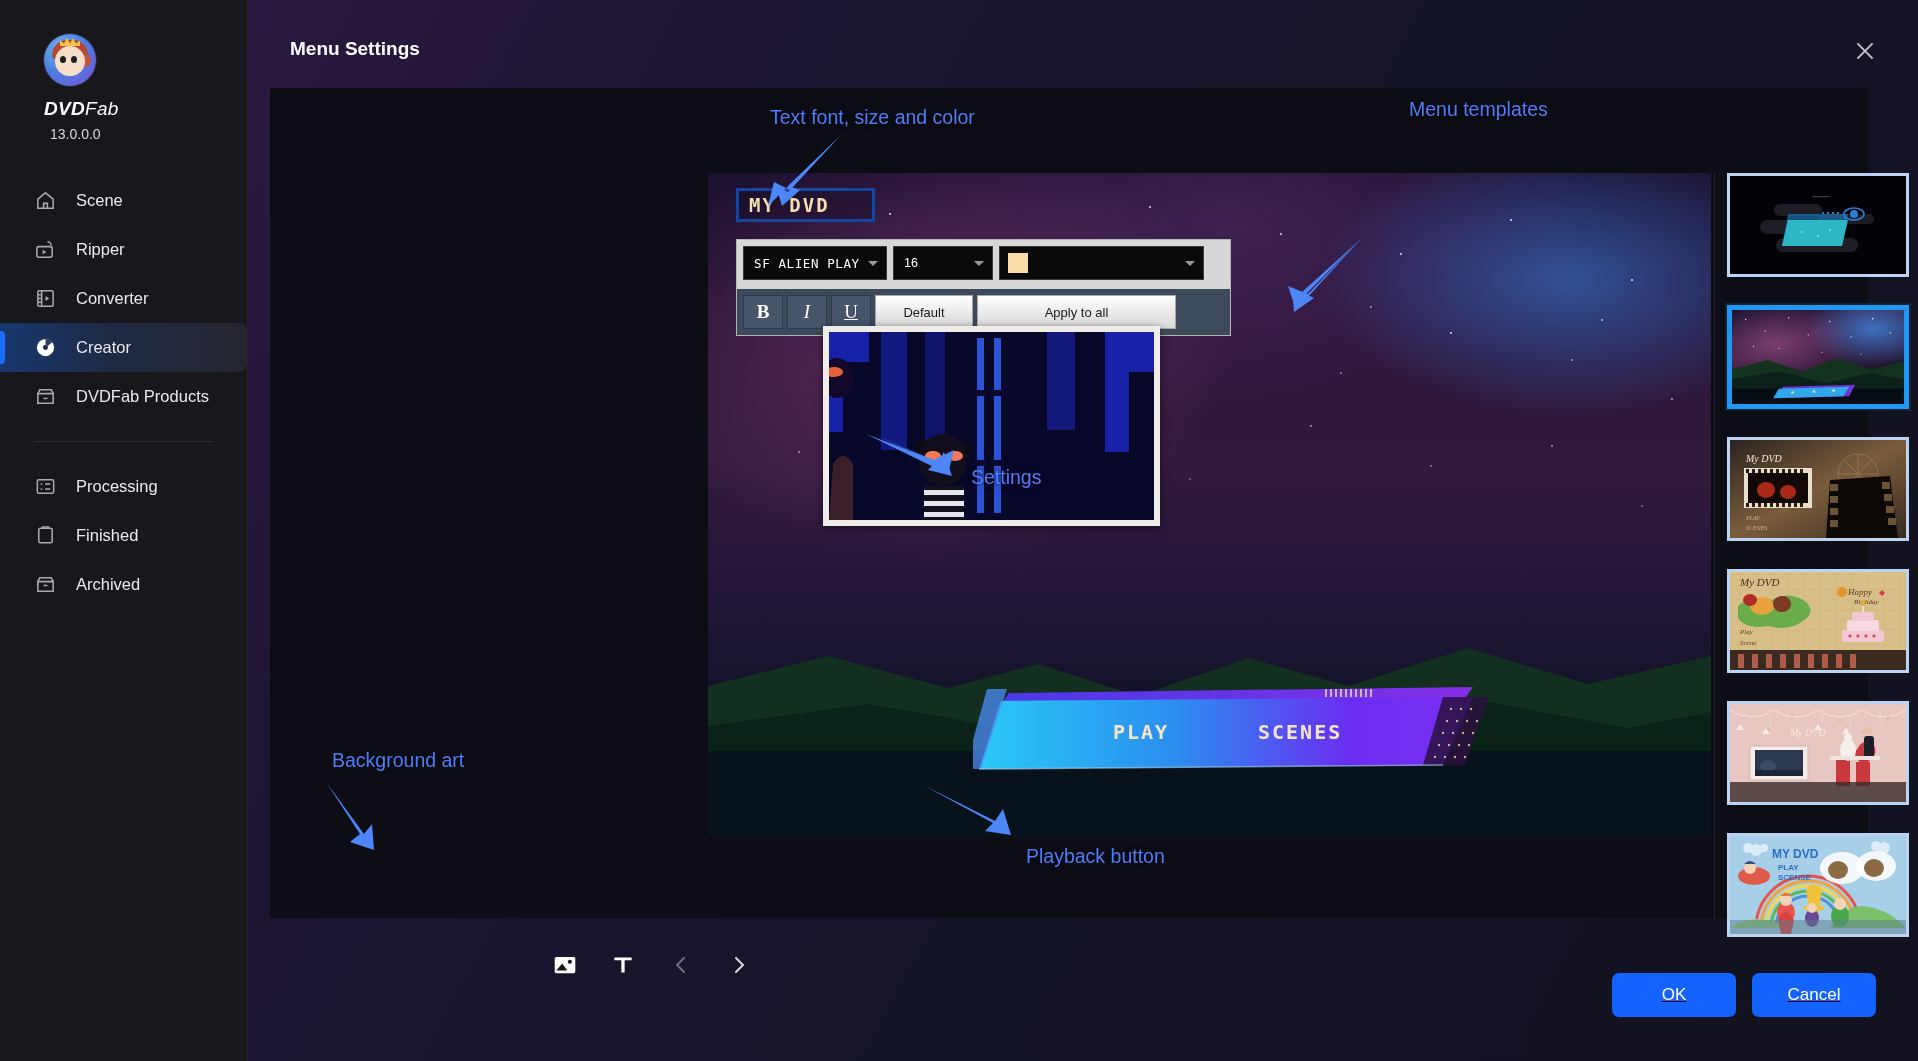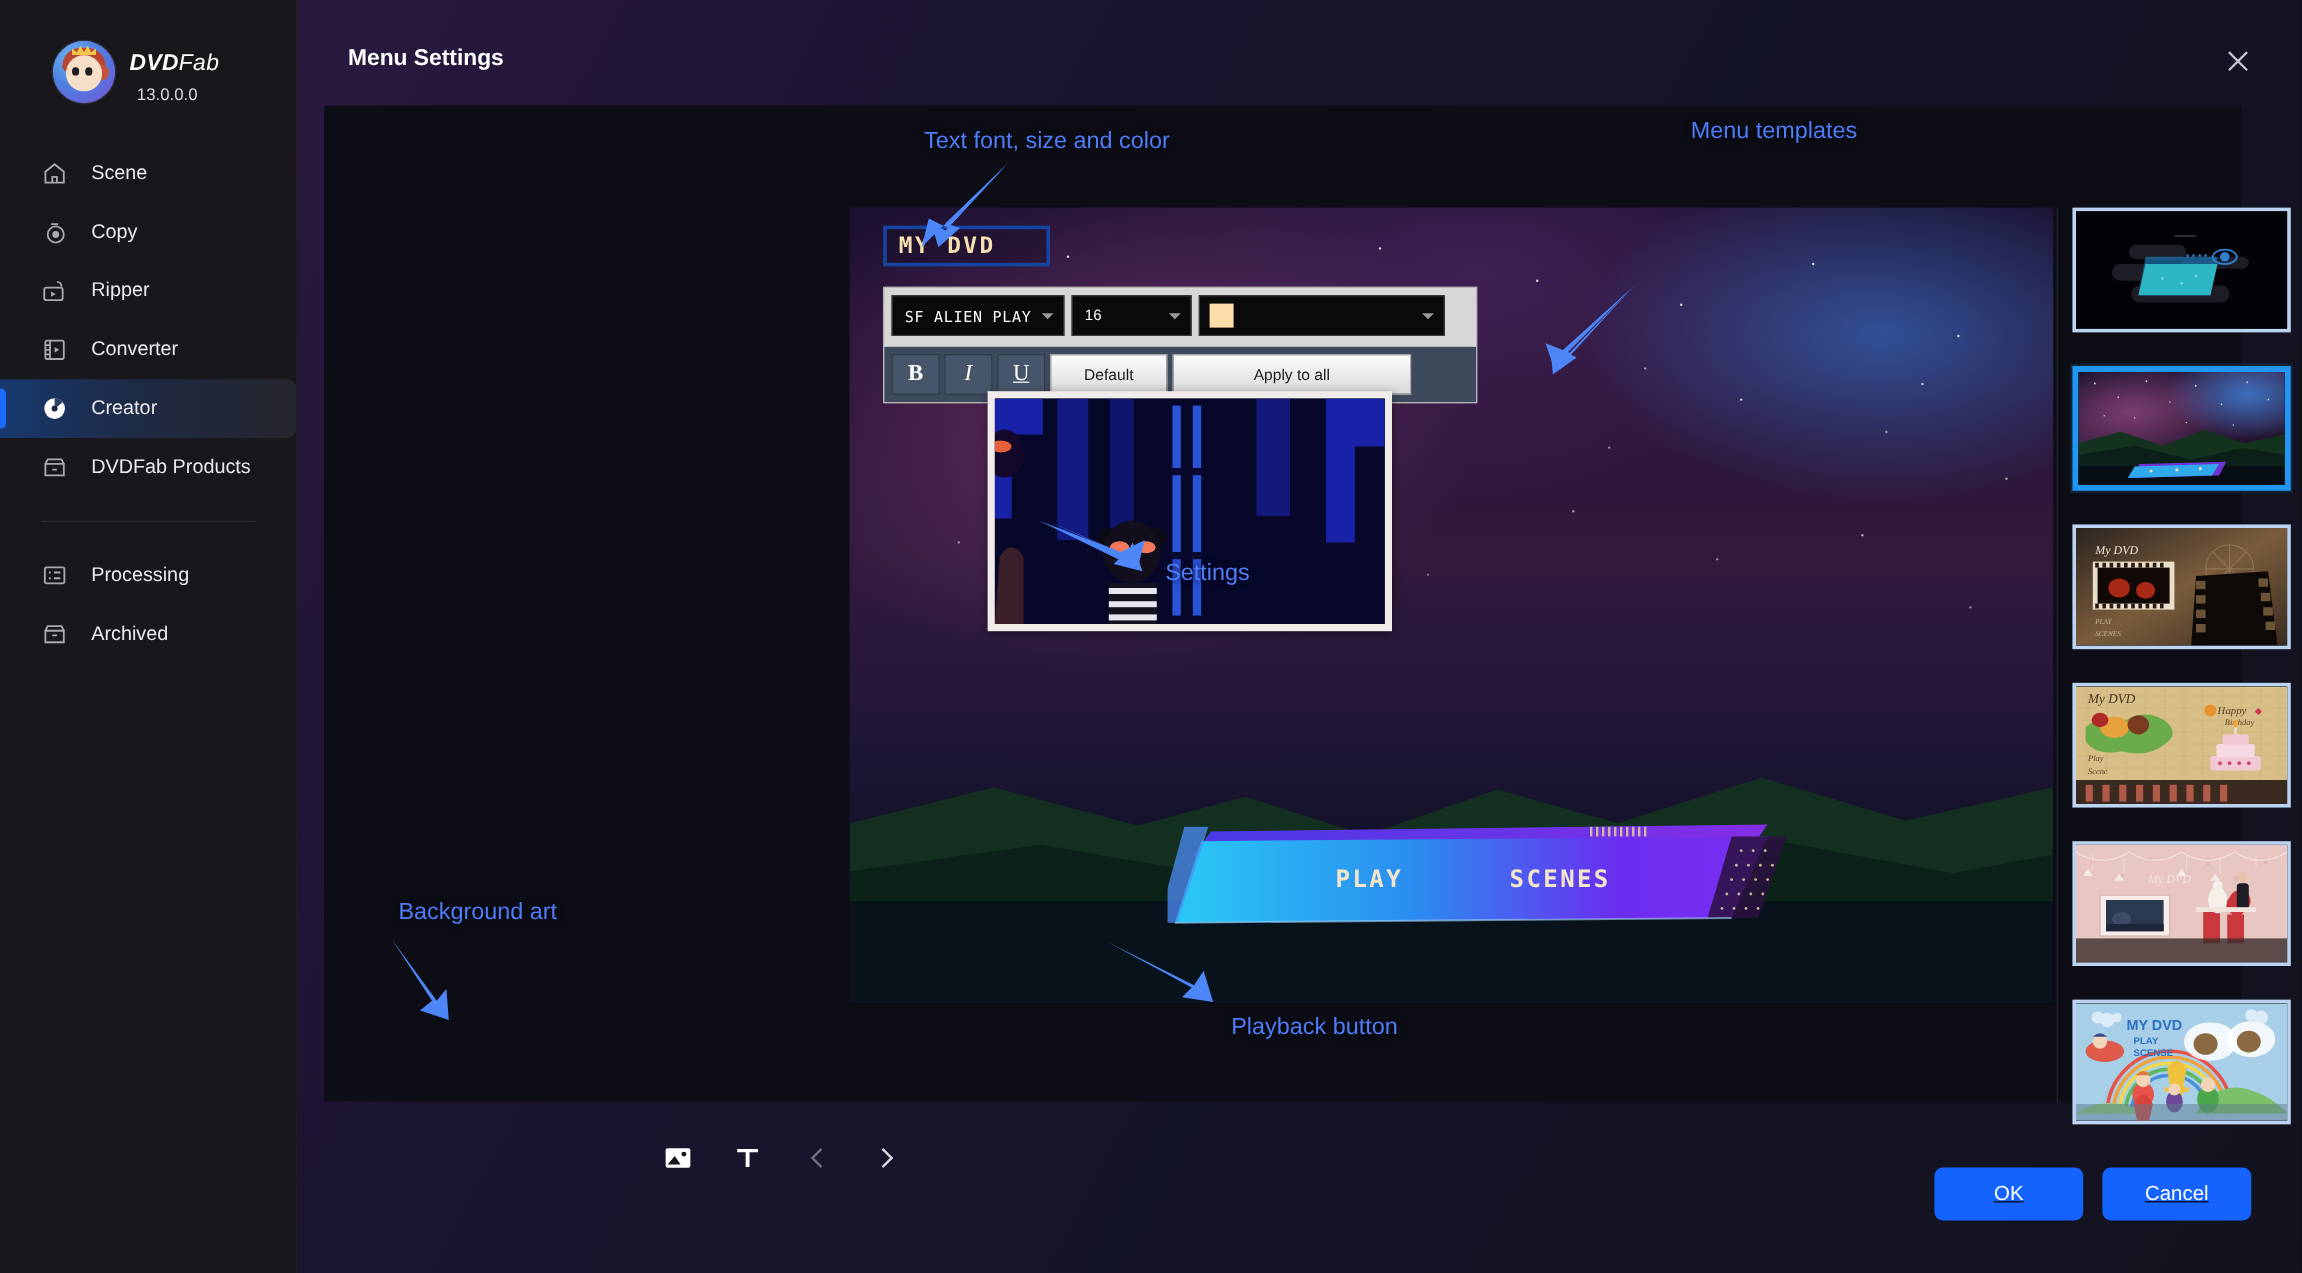--- a/index.html
+++ b/index.html
@@ -11,21 +11,21 @@
     overflow: hidden;
   }
   .app { position: relative; width: 1918px; height: 1061px; background: #101016; }
 
   
   .sidebar {
     position: absolute; left: 0; top: 0; width: 248px; height: 1061px;
     background: #17171c;
     border-right: 1px solid #232329;
   }
-  .brand { display: flex; align-items: flex-end; gap: 12px; padding: 34px 0 0 44px; }
+  .brand { display: flex; align-items: flex-start; gap: 12px; padding: 34px 0 0 44px; flex-direction: column; }
   .brand-logo {
     width: 52px; height: 52px; border-radius: 50%;
     background: radial-gradient(circle at 32% 28%, #6fb4f2 0%, #4d7fe0 45%, #7b4fd6 100%);
     position: relative; flex: 0 0 auto;
     box-shadow: 0 0 0 1px #2b2b36;
   }
   .brand-logo .face {
     position: absolute; left: 11px; top: 12px; width: 30px; height: 30px;
     border-radius: 50% 50% 48% 48%;
     background: #f6dfc9;
@@ -247,28 +247,20 @@
     <div class="nav">
       <div class="nav-item">
         <svg class="ico" viewBox="0 0 24 24" fill="none" stroke="#c9c9d2" stroke-width="1.6">
             <path d="M4 10.5 12 4l8 6.5V20H4z"></path>
             <path d="M10 20v-5h4v5"></path>
           </svg>
         <span>Scene</span>
       </div>
       <div class="nav-item">
         <svg class="ico" viewBox="0 0 24 24" fill="none" stroke="#c9c9d2" stroke-width="1.6">
-            <circle cx="13" cy="14" r="7"></circle>
-            <circle cx="13" cy="14" r="2.2" fill="#c9c9d2"></circle>
-            <path d="M9 5h6"></path>
-          </svg>
-        <span>Copy</span>
-      </div>
-      <div class="nav-item">
-        <svg class="ico" viewBox="0 0 24 24" fill="none" stroke="#c9c9d2" stroke-width="1.6">
             <rect x="3" y="9" width="16" height="11" rx="2"></rect>
             <path d="M14 4a4 4 0 0 1 4 4"></path>
             <path d="M9 12.5l4 2.2-4 2.2z" fill="#c9c9d2" stroke="none"></path>
           </svg>
         <span>Ripper</span>
       </div>
       <div class="nav-item">
         <svg class="ico" viewBox="0 0 24 24" fill="none" stroke="#c9c9d2" stroke-width="1.6">
             <rect x="4" y="4" width="16" height="16" rx="1.5"></rect>
             <path d="M8 4v16M8 8h-4M8 12h-4M8 16h-4"></path>
@@ -294,20 +286,27 @@
       </div>
 
       <div class="nav-sep"></div>
 
       <div class="nav-item">
         <svg class="ico" viewBox="0 0 24 24" fill="none" stroke="#c9c9d2" stroke-width="1.6">
             <rect x="3.5" y="5" width="17" height="14" rx="1.6"></rect>
             <path d="M7 9.5h1.6M7 14.5h1.6M11.5 9.5h5.5M11.5 14.5h5.5"></path>
           </svg>
         <span>Processing</span>
+      </div>
+      <div class="nav-item">
+        <svg class="ico" viewBox="0 0 24 24" fill="none" stroke="#c9c9d2" stroke-width="1.6">
+            <rect x="5" y="4.5" width="14" height="15" rx="1.6"></rect>
+            <path d="M9 4.5V3.2h6v1.3"></path>
+          </svg>
+        <span>Finished</span>
       </div>
       <div class="nav-item">
         <svg class="ico" viewBox="0 0 24 24" fill="none" stroke="#c9c9d2" stroke-width="1.6">
             <path d="M4 9h16v10H4z"></path>
             <path d="M4 9l2-4h12l2 4"></path>
             <path d="M10 13h4"></path>
           </svg>
         <span>Archived</span>
       </div>
     </div>

